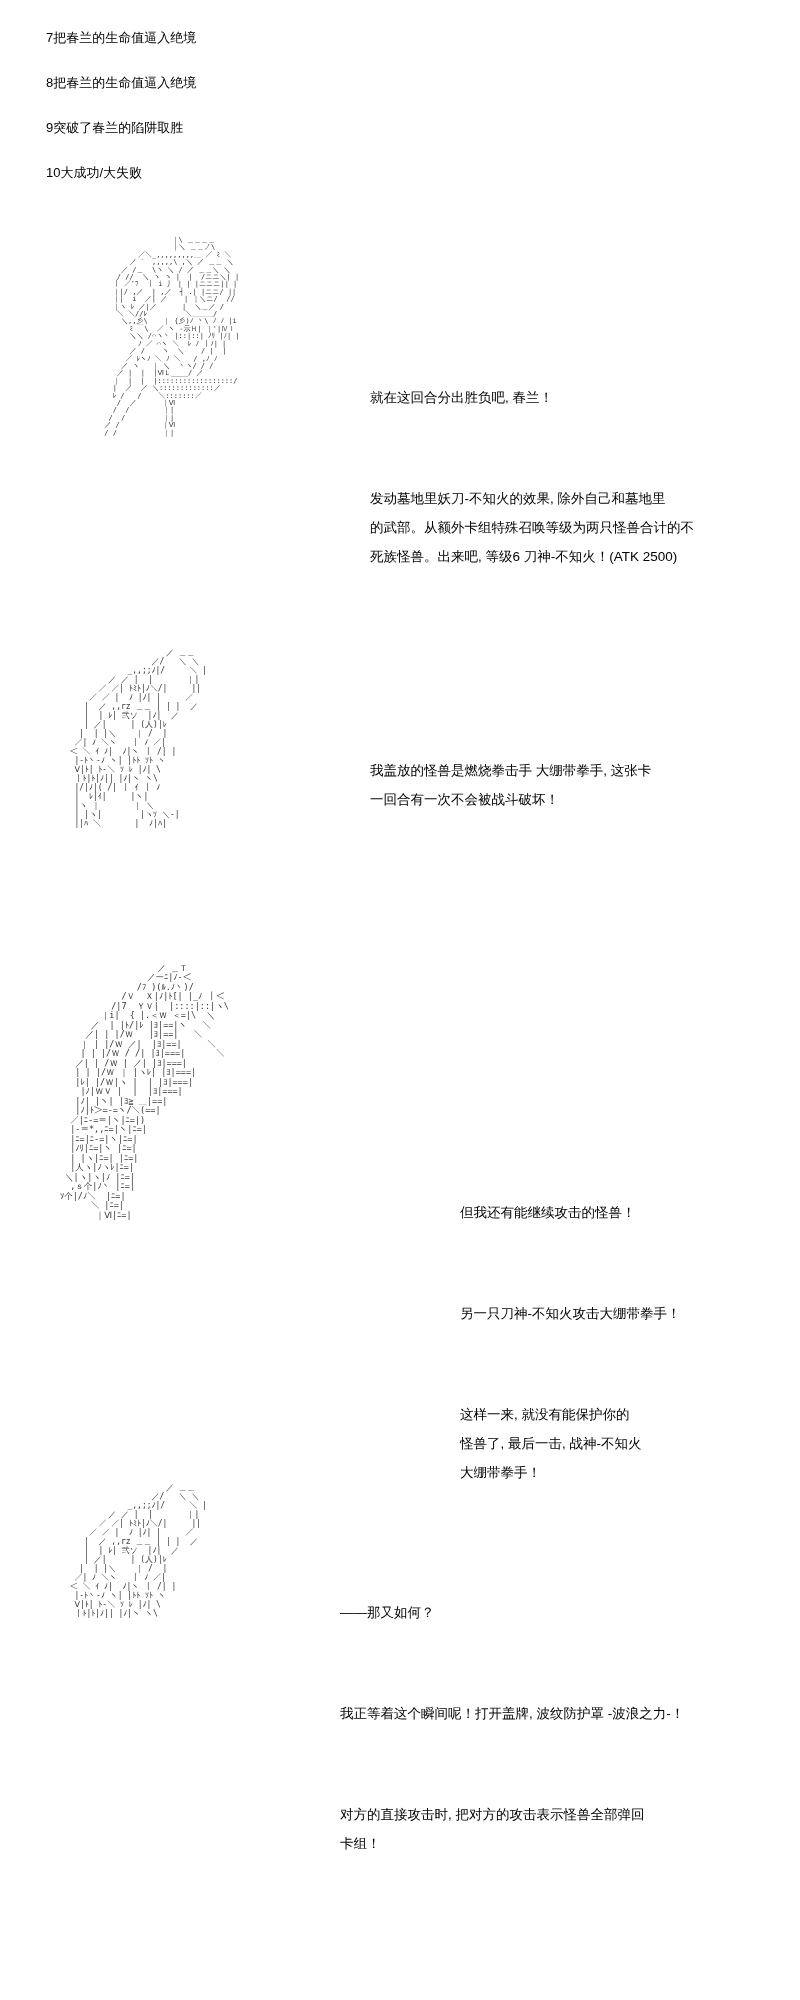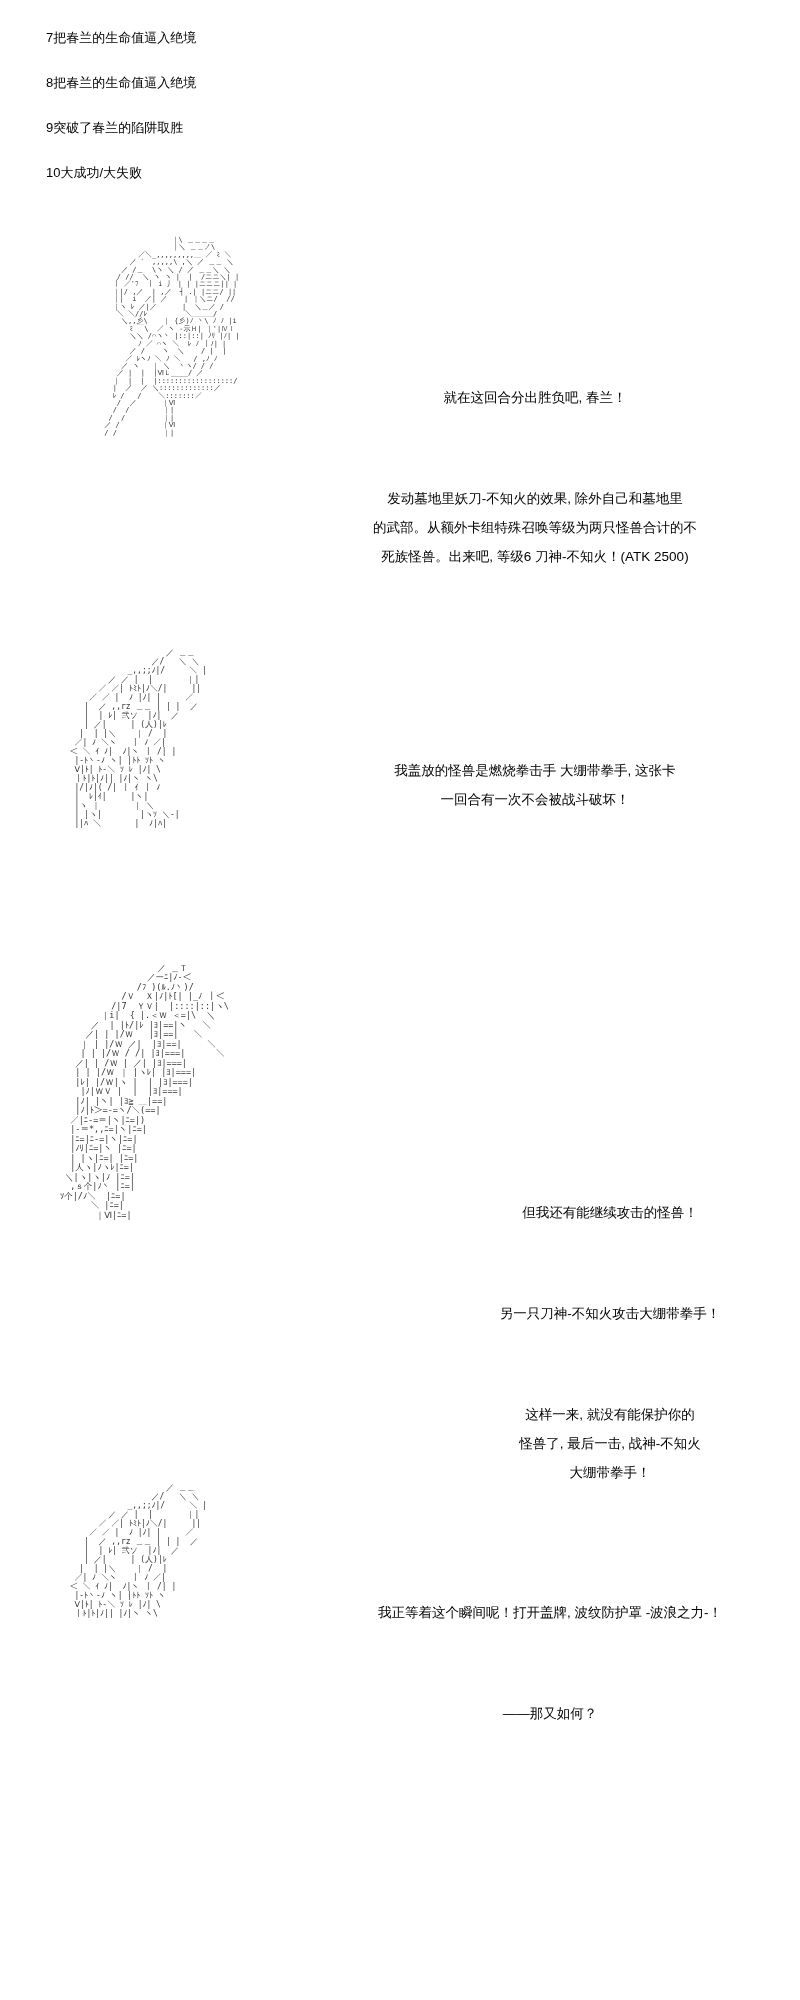--- a/index.html
+++ b/index.html
@@ -50,21 +50,20 @@
     position: absolute;
     top: 0;
   }
   .dialogue {
     position: absolute;
     font-size: 13.5px;
     line-height: 29px;
     color: #000000;
     white-space: pre-wrap;
     font-family: "Liberation Sans", sans-serif;
-    text-align: center;
   }
   .dialogue p {
     margin: 0 0 14px 0;
   }
 </style>
 </head>
 <body>
 
 <div class="page">
 
@@ -185,18 +184,20 @@
      |  ／ ,,rz ＿＿ | | |  ／
      |  | ﾚ| 弐ソ  |ﾉ|  ／
      | ／|     | (人)|ﾚ
     |  | |＼    ｜ /  |
    ／| ﾉ ＼ヽ   ｜ ﾉ ／|
   ＜ ＼ ｲ ﾉ|  ﾉ|ヽ ｜ /| |
    |-ﾄ丶-ﾉ ヽ| |ﾄﾄ ｿﾄ ヽ
    Ⅴ|ﾄ| ﾄ-＼ ｿ ﾚ |ﾉ| \
    ｜ﾄ|ﾄ|ﾉ|| |ﾉ|ヽ ヽ\</pre>
     <div class="dialogue" style="left:300px; top:70px; width:420px;">
+      <p>——那又如何？</p>
       <p>我正等着这个瞬间呢！打开盖牌, 波纹防护罩 -波浪之力-！</p>
-      <p>——那又如何？</p>
+      <p>对方的直接攻击时, 把对方的攻击表示怪兽全部弹回
+卡组！</p>
     </div>
   </div>
 
 </div>
 
 </body></html>

